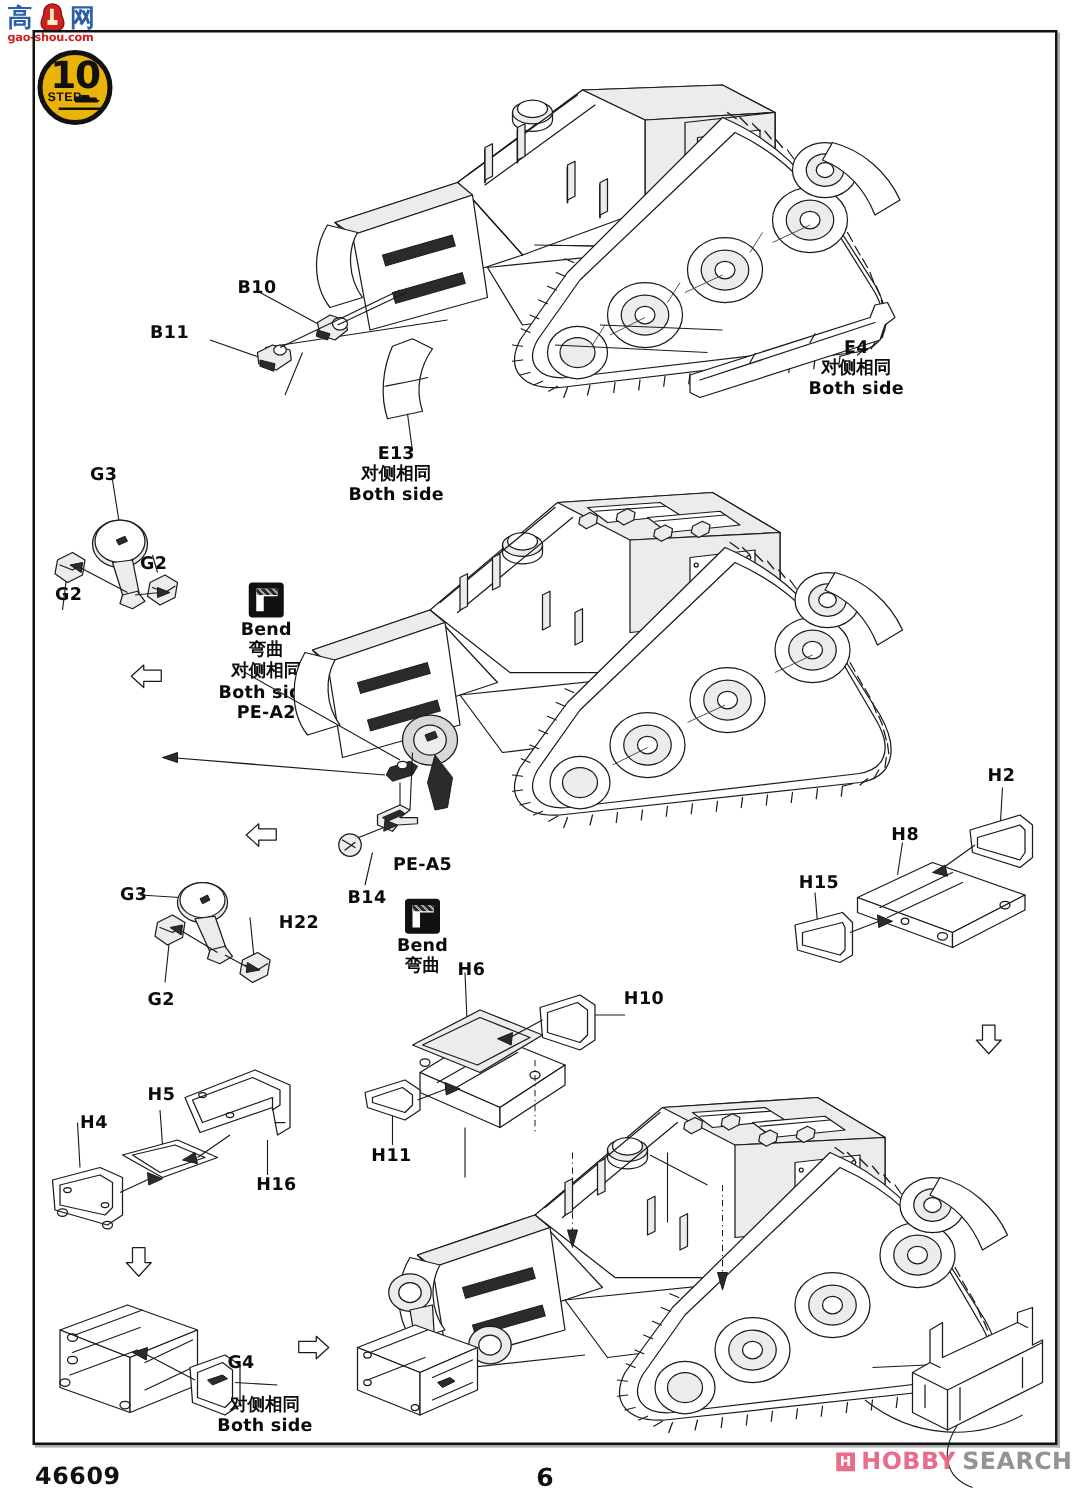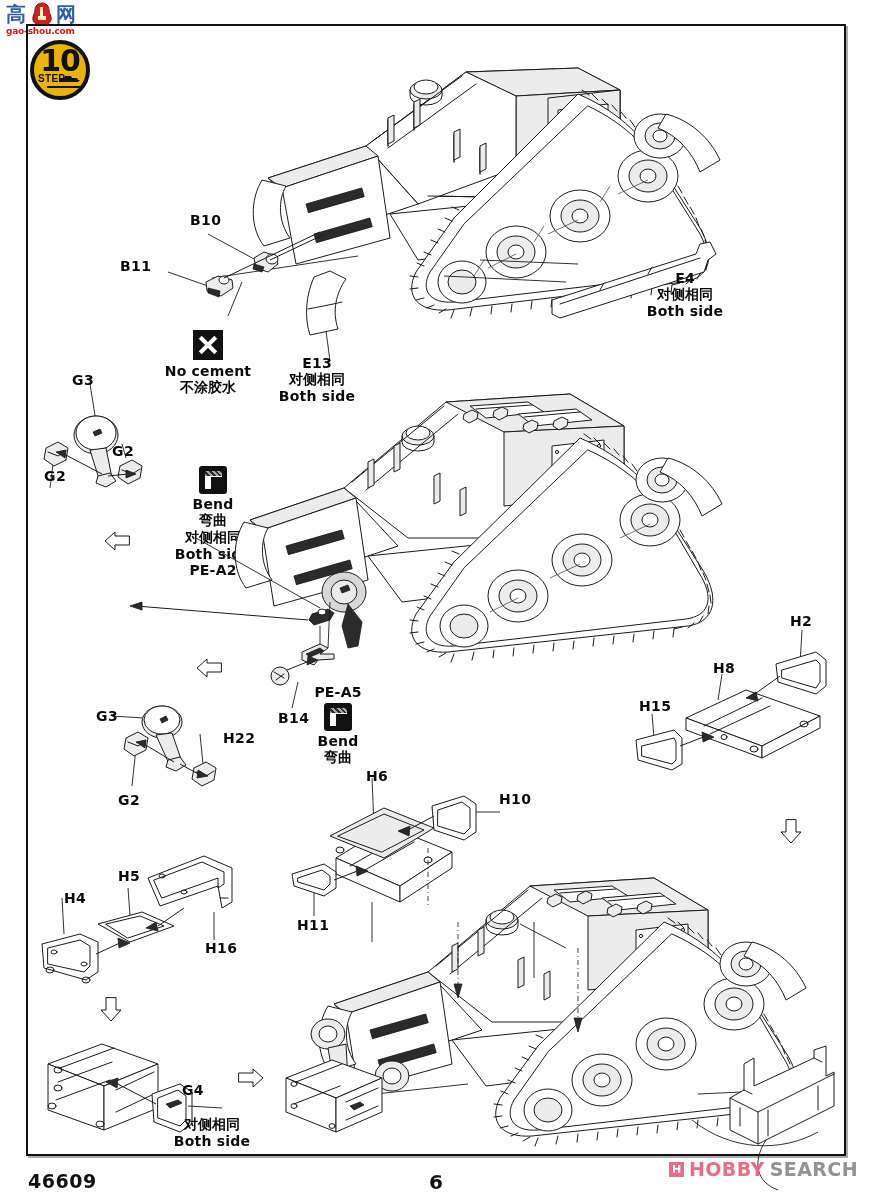--- a/index.html
+++ b/index.html
@@ -351,21 +351,21 @@
       <path class="fillw" d="M304 272 L448 226 L452 216 L462 214 L468 226 L460 232 L456 244 L312 290 L304 286 Z"></path>
       <path class="ln" d="M312 276 L452 230"></path>
       <path class="ln" d="M352 262 l4 -7 M400 246 l4 -7"></path>
 
       <path class="leader" d="M196 248 L318 254 M232 232 L330 236"></path>
 
       <path class="leader" d="M110 228 L-36 250"></path>
     </svg>
   </div>
 
-  <div class="lbl" style="left:190px;top:212px;">B10</div>
+  <div class="lbl" style="left:190px;top:222px;">B10</div>
   <div class="lbl" style="left:120px;top:258px;">B11</div>
 
   <div class="dw" style="left:150px;top:230px;">
     <svg width="180" height="80" viewBox="0 0 180 80">
       <path class="leader" d="M58 4 L106 30"></path>
       <path class="leader" d="M18 42 L58 56"></path>
 
       <g>
         <path class="fillg" d="M104 28 l10 -6 l12 4 l2 8 l-10 8 l-12 -4 z"></path>
         <ellipse class="fillw" cx="122" cy="29" rx="6" ry="5"></ellipse>
@@ -377,28 +377,20 @@
         <path class="filldk" d="M58 58 l12 3 l-1 6 l-11 -4 z"></path>
         <ellipse class="fillw" cx="74" cy="50" rx="5" ry="4"></ellipse>
       </g>
 
       <path class="arrowline" d="M74 48 L170 2"></path>
       <path class="arrowline" d="M120 30 L175 4"></path>
       <path class="leader" d="M92 52 L78 86"></path>
     </svg>
   </div>
 
-  <div class="note" style="left:164px;top:330px;width:88px;">
-    <div class="icon-nocement">
-        <i class="a"></i>
-        <i class="b"></i>
-      </div>
-    <div class="en">No cement</div>
-    <div class="cn">不涂胶水</div>
-  </div>
 
   <div class="dw" style="left:300px;top:265px;">
     <svg width="70" height="80" viewBox="0 0 70 80">
       <path class="fillw" d="M14 12 C6 30 4 52 10 70 L38 64 C32 46 36 28 46 14 L30 6 Z"></path>
       <path class="ln" d="M8 44 C18 42 30 40 42 37"></path>
       <path class="leader" d="M26 66 L30 96"></path>
     </svg>
   </div>
   <div class="note" style="left:272px;top:355px;width:90px;">
     <div class="en">E13</div>
@@ -602,21 +594,21 @@
 
       <path class="arrowline" d="M14 42 L44 30"></path>
       <path class="filldk" d="M40 26 l10 4 l-11 5 z"></path>
 
       <ellipse class="fillg" cx="12" cy="46" rx="9" ry="9"></ellipse>
       <path class="ln" d="M6 42 l10 6 M8 50 l8 -6"></path>
     </svg>
   </div>
 
   <div class="note" style="left:300px;top:684px;width:76px;">
-    <div class="en" style="margin-bottom:3px;">PE-A5</div>
+    <div class="en" style="margin-bottom:19px;">PE-A5</div>
     <div class="icon-bend">
       <span class="corner">
           <span class="v"></span>
           <span class="h"></span>
         </span>
       <span class="hatch"></span>
     </div>
     <div class="en">Bend</div>
     <div class="cn">弯曲</div>
   </div>

